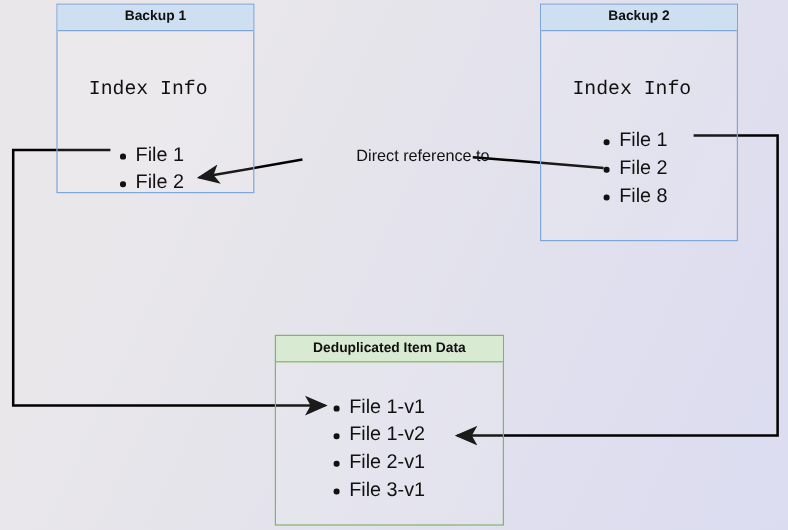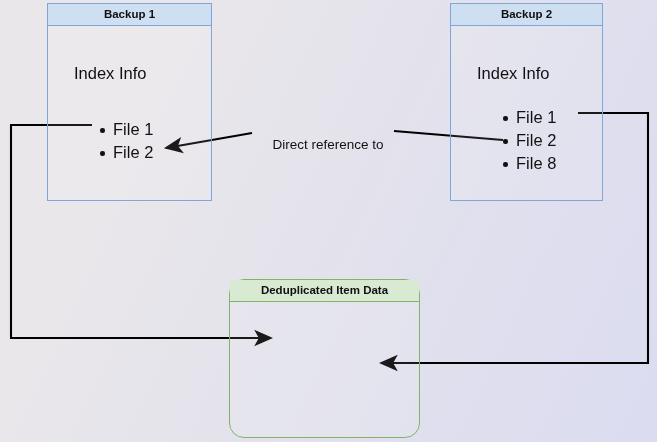--- a/index.html
+++ b/index.html
@@ -27,21 +27,20 @@
     pointer-events: none;
   }
   .node {
     position: absolute;
     box-sizing: border-box;
     border: 1.4px solid #7ea6d8;
     background: rgba(255,255,255,0.10);
   }
   .node.green {
     border-color: #82b366;
-    border-radius: 15px;
   }
   .node-header {
     box-sizing: border-box;
     height: 22px;
     line-height: 21px;
     text-align: center;
     font-size: 11.5px;
     font-weight: bold;
     color: #101010;
     background: #cfdff2;
@@ -53,20 +52,21 @@
   }
   .node-body {
     position: relative;
     height: calc(100% - 22px);
   }
   .section-label {
     position: absolute;
     font-size: 16.5px;
     color: #111;
     white-space: nowrap;
+    font-family: Liberation Mono, monospace;
   }
   .bullet-list {
     position: absolute;
     margin: 0;
     padding: 0;
     list-style: none;
   }
   .bullet-list li {
     position: relative;
     font-size: 16.5px;
@@ -108,44 +108,52 @@
 
     <path d="M 92,125 L 11,125 L 11,338 L 271,338" fill="none" stroke="#000" stroke-width="2.1" marker-end="url(#ah)"></path>
 
     <path d="M 578,113 L 648,113 L 648,363 L 381,363" fill="none" stroke="#000" stroke-width="2.1" marker-end="url(#ah)"></path>
 
     <path d="M 503,140 L 394,131" fill="none" stroke="#000" stroke-width="2.1"></path>
 
     <path d="M 252,133 L 166,148" fill="none" stroke="#000" stroke-width="2.1" marker-end="url(#ah)"></path>
   </svg>
 
-  <div class="node" style="left:47px; top:3px; width:165px; height:198px;">
+  <div class="node" style="left:47px; top:3px; width:165px; height:158px;">
     <div class="node-header">Backup 1</div>
     <div class="node-body">
       <div class="section-label" style="left:26px; top:38px;">Index Info</div>
       <ul class="bullet-list" style="left:50px; top:92px;">
         <li>File 1</li>
         <li>File 2</li>
       </ul>
     </div>
   </div>
 
-  <div class="node" style="left:450px; top:3px; width:153px; height:198px;">
+  <div class="node" style="left:450px; top:3px; width:165px; height:198px;">
     <div class="node-header">Backup 2</div>
     <div class="node-body">
       <div class="section-label" style="left:26px; top:38px;">Index Info</div>
       <ul class="bullet-list" style="left:50px; top:80px;">
         <li>File 1</li>
         <li>File 2</li>
         <li>File 8</li>
       </ul>
     </div>
   </div>
 
   <div class="node green" style="left:229px; top:279px; width:191px; height:159px;">
     <div class="node-header">Deduplicated Item Data</div>
+    <div class="node-body">
+      <ul class="bullet-list" style="left:46px; top:26px;">
+        <li>File 1-v1</li>
+        <li>File 1-v2</li>
+        <li>File 2-v1</li>
+        <li>File 3-v1</li>
+      </ul>
+    </div>
   </div>
 
-  <div class="edge-label" style="left:248px; top:136px; width:160px;">
+  <div class="edge-label" style="left:248px; top:121px; width:160px;text-align:right;">
     <div>Direct reference to</div>
   </div>
 
 </div>
 
 </body></html>

